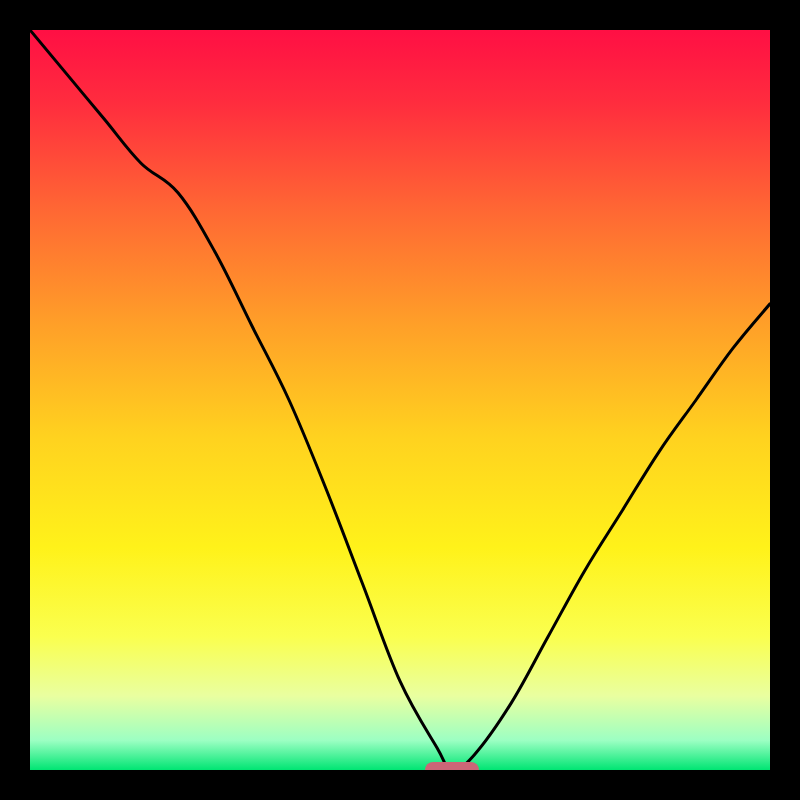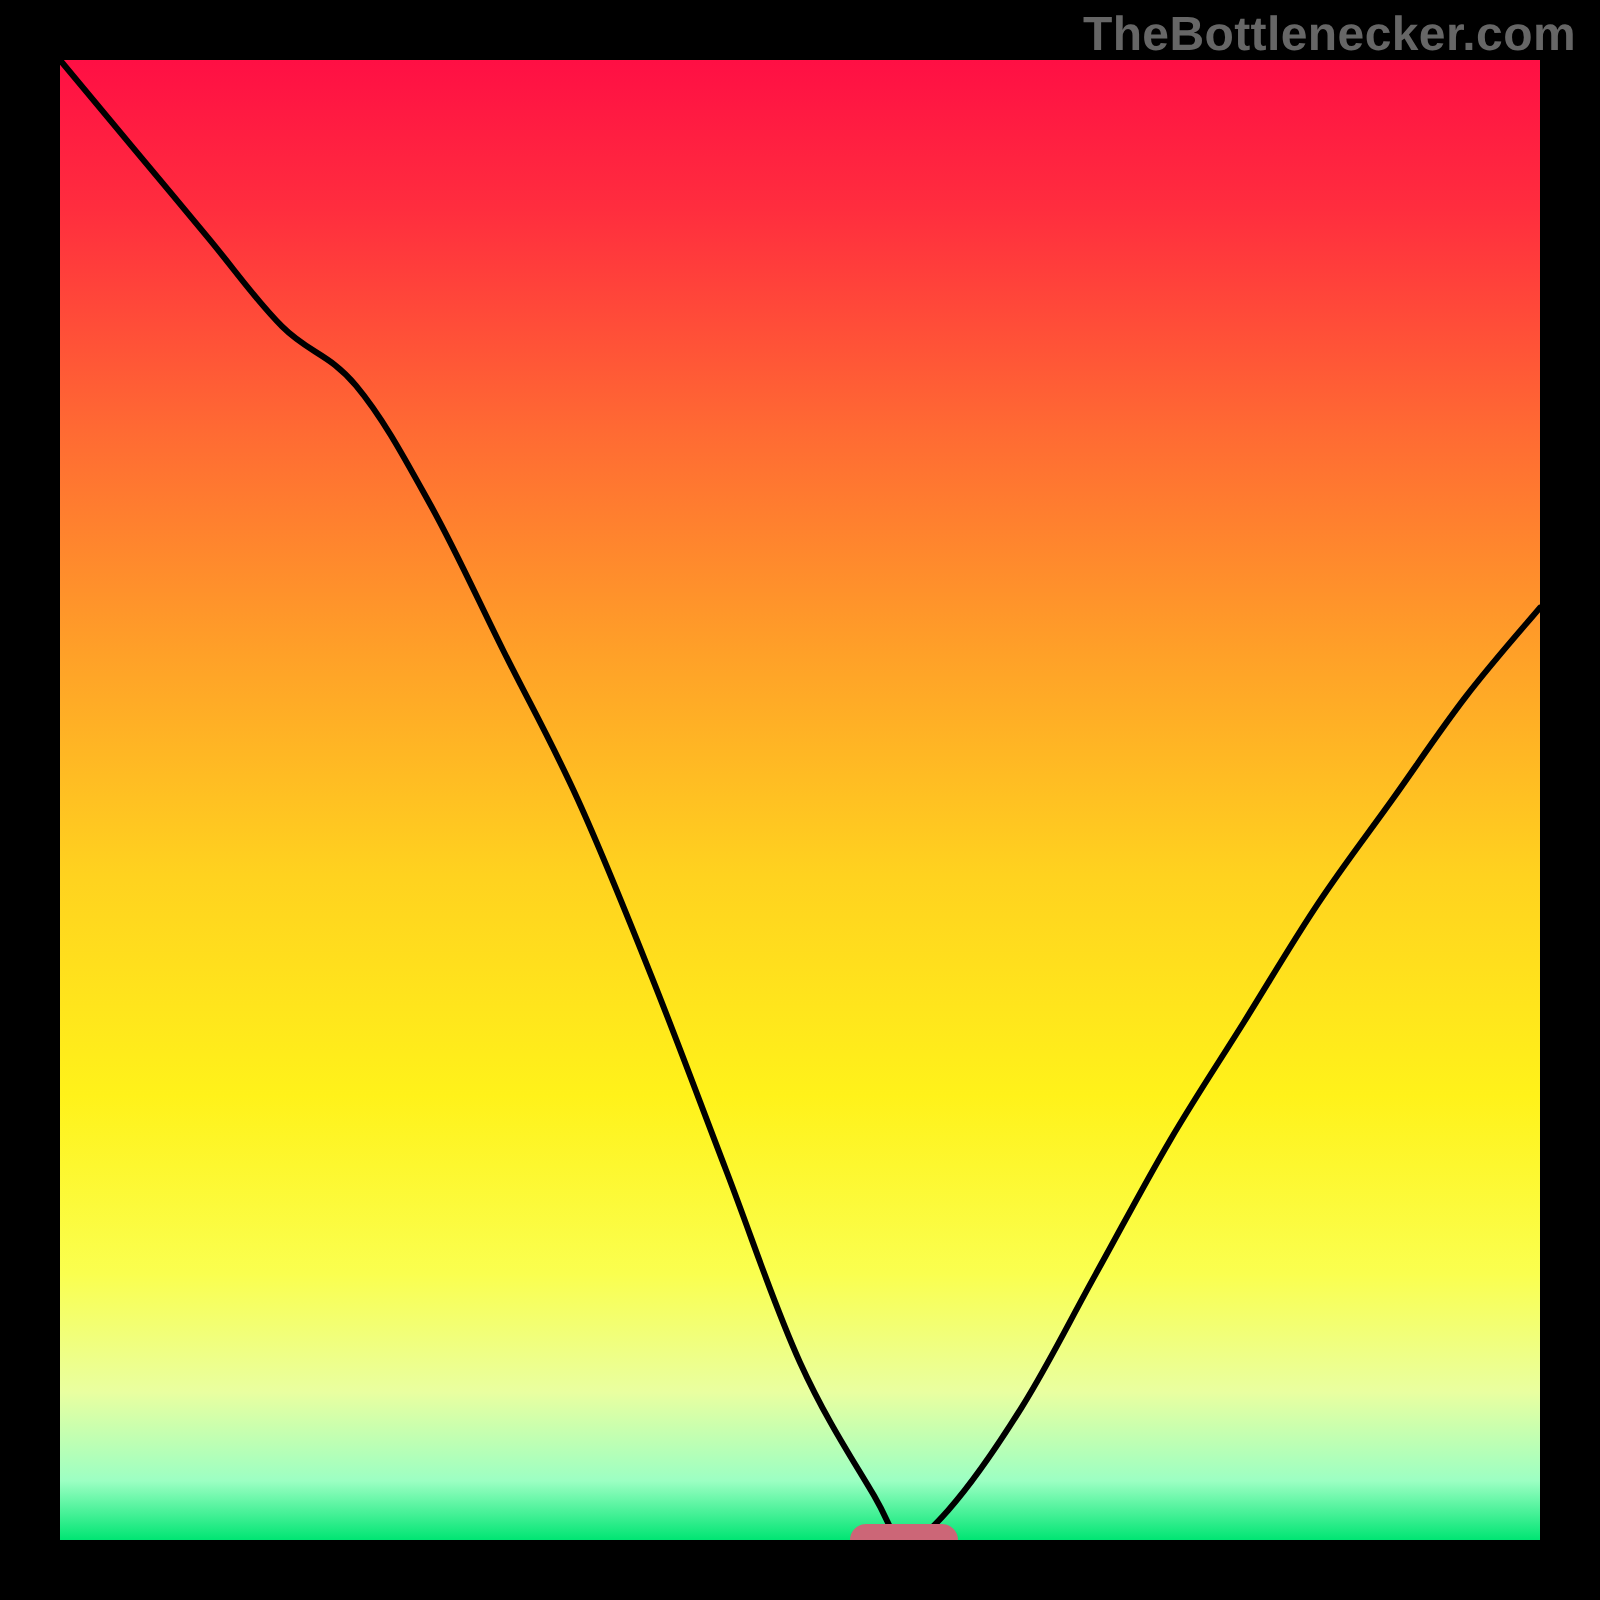--- a/index.html
+++ b/index.html
@@ -44,21 +44,20 @@
     background: #CC6677;
     transform: translate(-50%, -50%);
     z-index: 4;
   }
 </style>
 </head>
 <body>
 
 <div class="outer">
 
-  <div class="watermark">TheBottlenecker.com</div>
 
   <div class="plot">
     <svg viewBox="0 0 740 740" preserveAspectRatio="none">
       <defs>
         <linearGradient id="bg-grad" x1="0" y1="0" x2="0" y2="1">
         <stop offset="0%" stop-color="#FF0F44"></stop>
             <stop offset="10%" stop-color="#FF2D3E"></stop>
             <stop offset="25%" stop-color="#FF6A33"></stop>
             <stop offset="40%" stop-color="#FFA028"></stop>
             <stop offset="55.00000000000001%" stop-color="#FFD21F"></stop>

